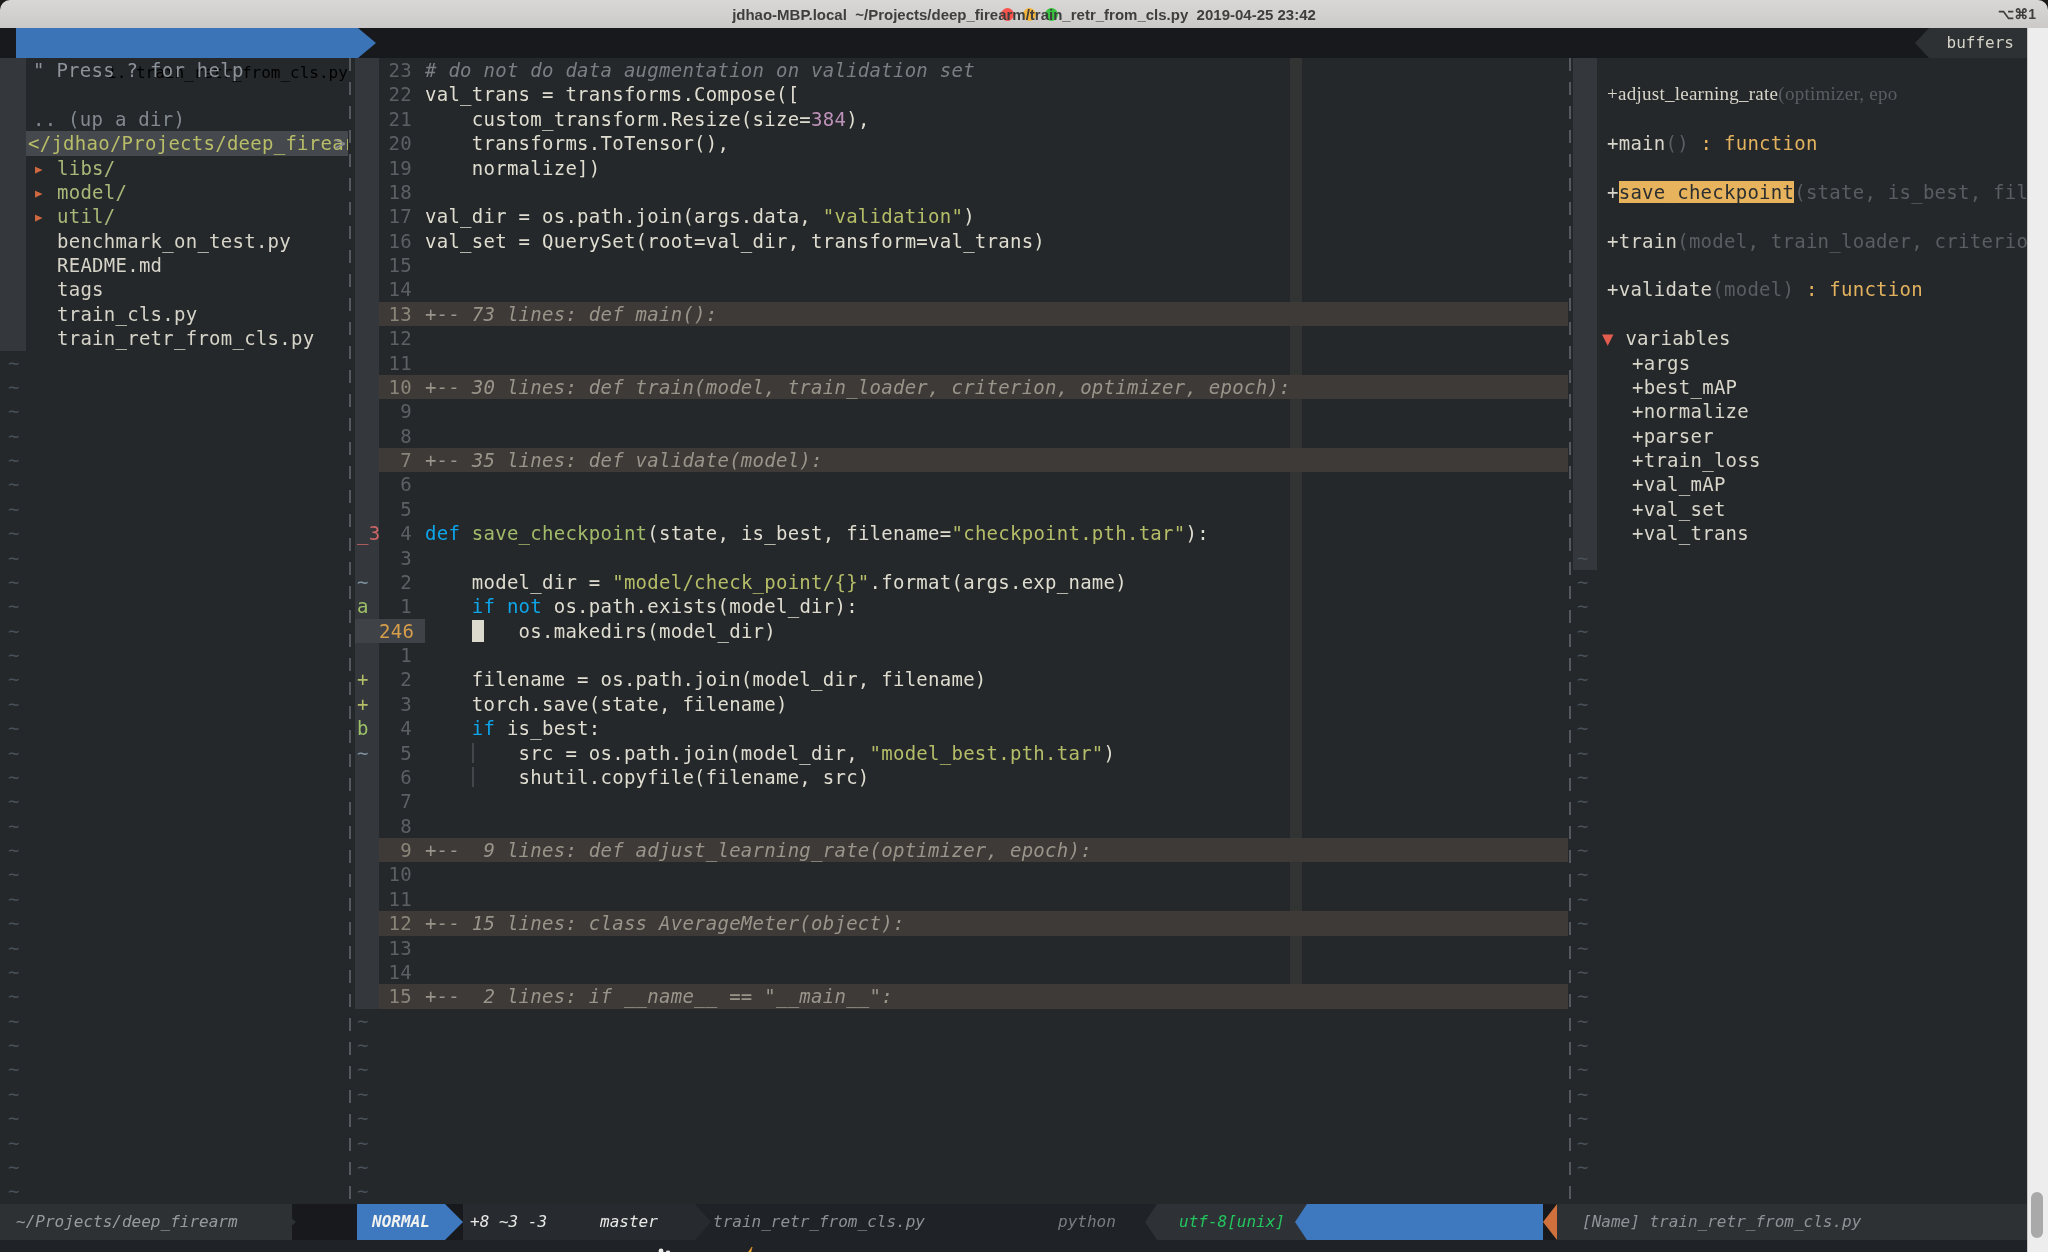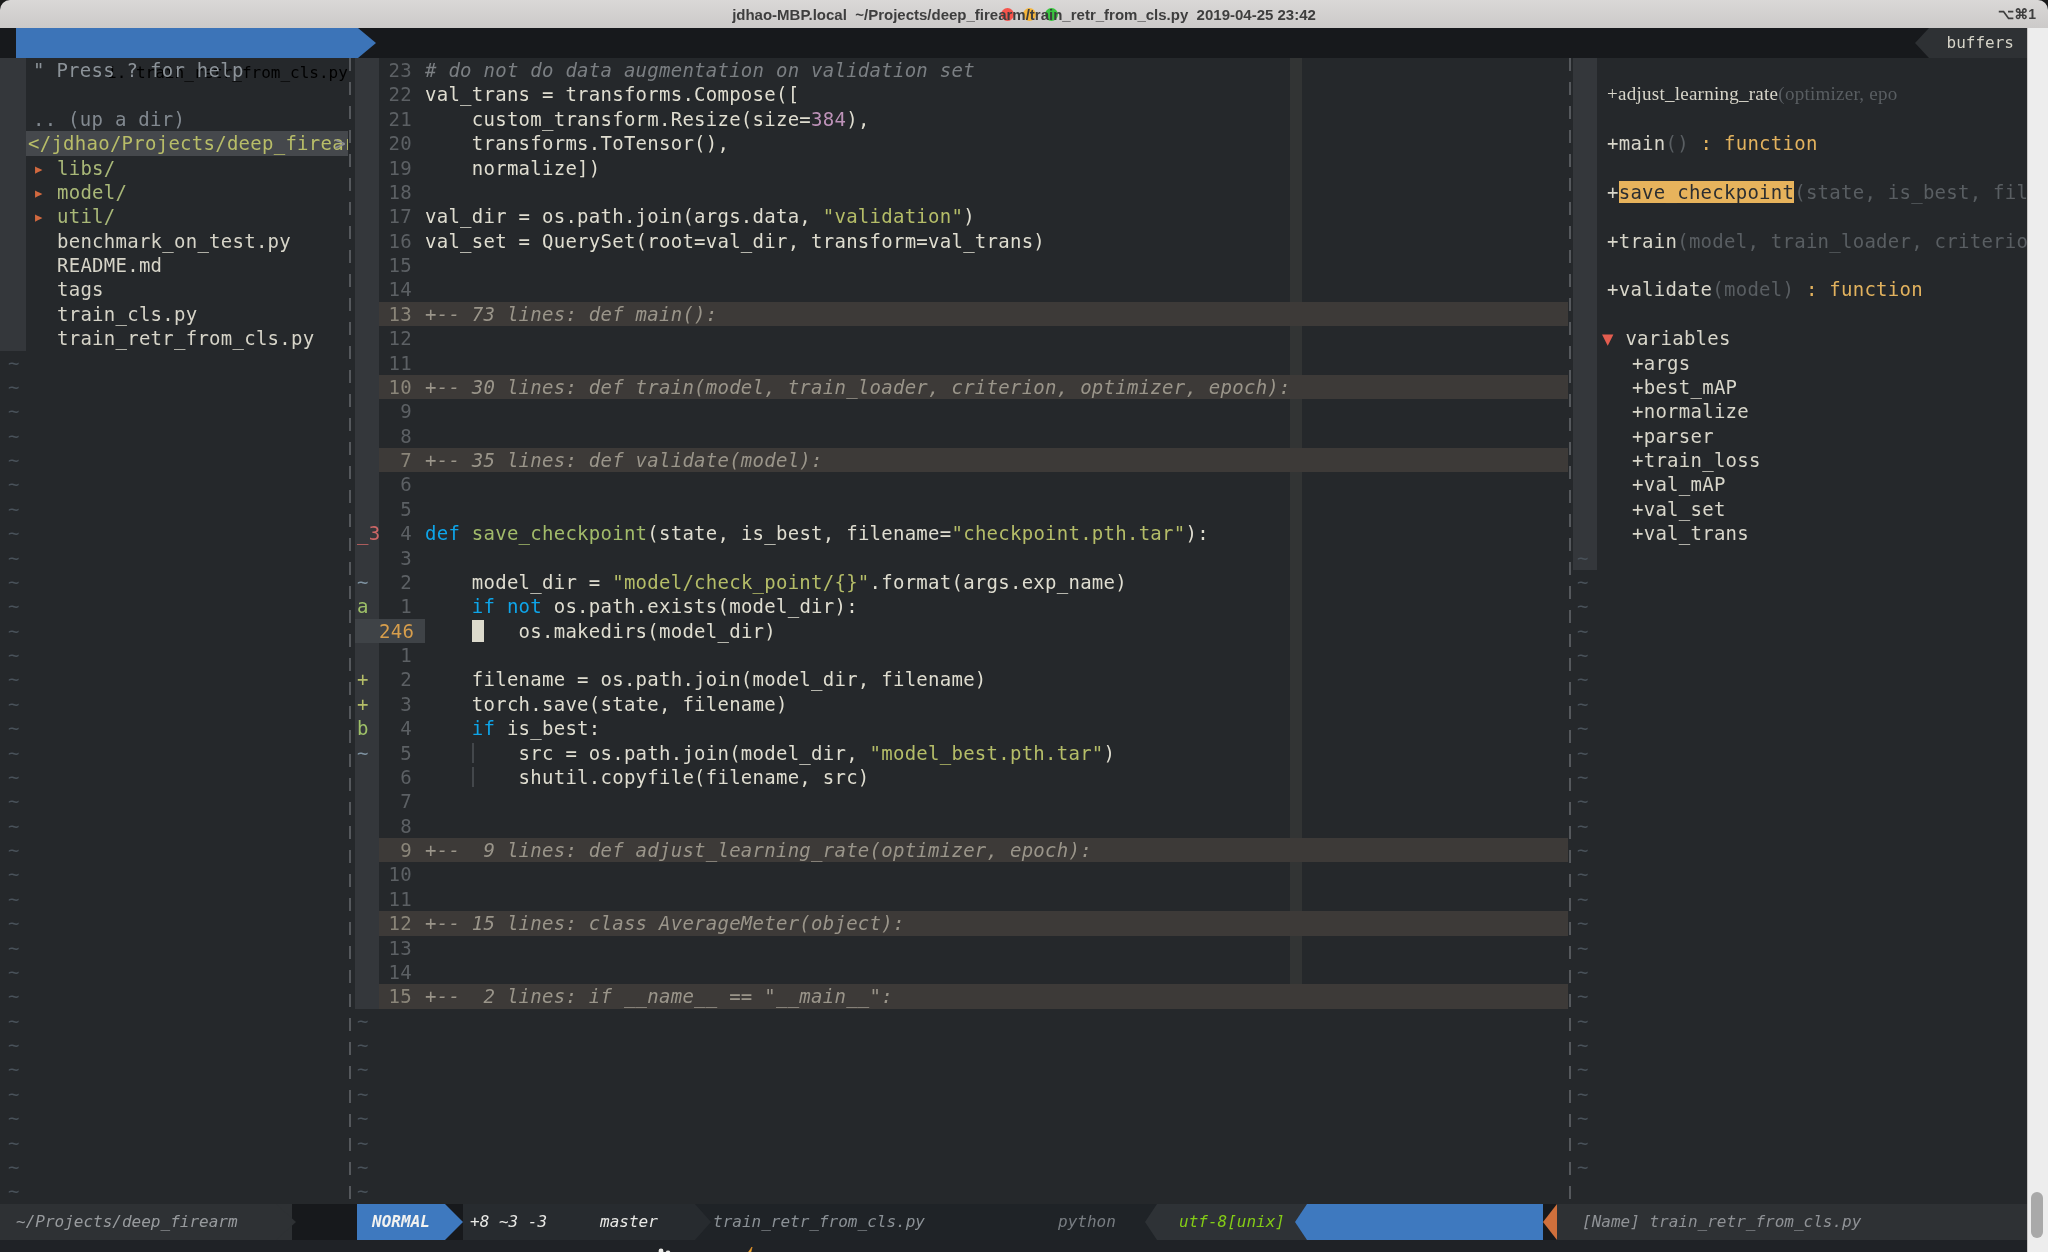--- a/index.html
+++ b/index.html
@@ -292,21 +292,21 @@
       <div class="sl-seg" style="left:662px;z-index:2;">
         <svg width="22" height="36" viewBox="0 0 22 36">
             <polygon points="13,7 4,20 9.5,20 7.5,29 17,16 11,16" fill="#f2b83a" stroke="#d98a28" stroke-width="0.8"></polygon>
           </svg>
       </div>
 
       <div class="sl-seg" style="left:713px;color:#8b9196;z-index:2;">train_retr_from_cls.py</div>
       <div class="sl-seg" style="left:1058px;color:#787d82;z-index:2;">python</div>
 
       <div class="tri-l" style="left:1145px;border-right:12px solid #2e3236;z-index:2;"></div>
-      <div class="sl-seg" style="left:1157px;width:150px;background:#2e3236;color:#84cc16;text-align:center;">utf-8[unix]</div>
+      <div class="sl-seg" style="left:1157px;width:150px;background:#2e3236;color:#22c55e;text-align:center;">utf-8[unix]</div>
 
       <div class="tri-l" style="left:1295px;border-right:12px solid #3e79bf;"></div>
       <div class="sl-seg" style="left:1307px;width:236px;background:#3e79bf;color:#f2f2f0;">
         <span style="margin-left:24px;">86%</span>
         
         
         
         
       </div>
 

